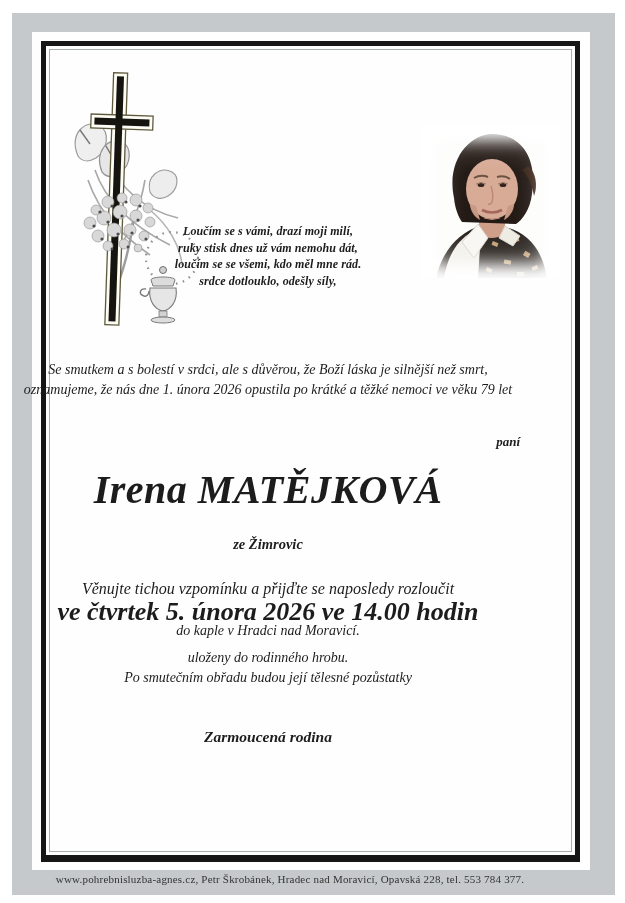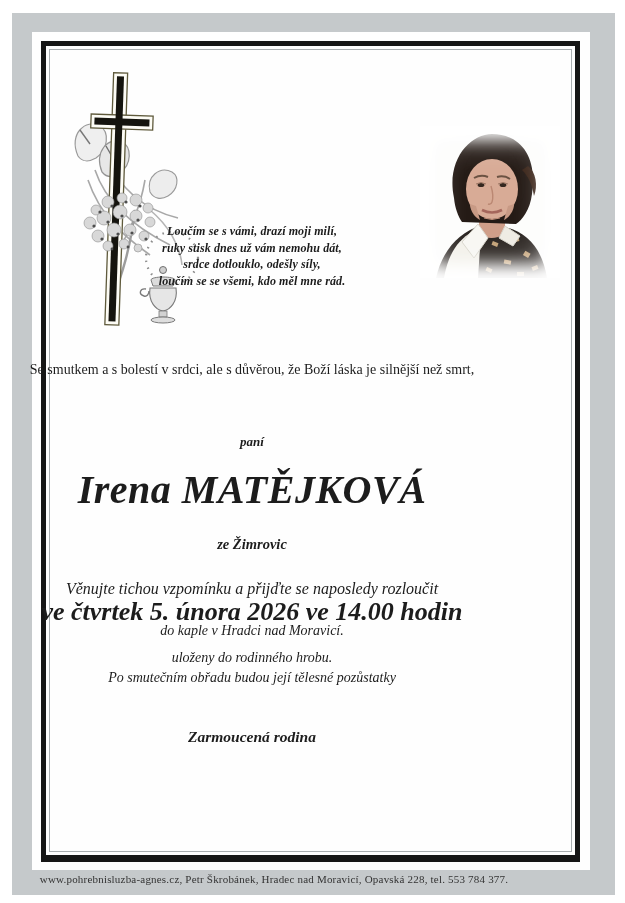--- a/index.html
+++ b/index.html
@@ -16,29 +16,29 @@
     background:#fefefe;
   }
   .black-frame{
     position:absolute;left:9px;top:9px;right:10px;bottom:8px;
     border-style:solid;border-color:#161616;border-width:5px 5px 7px 5px;
   }
   .inner-hairline{
     position:absolute;left:3px;top:3px;right:3px;bottom:3px;
     border:1px solid #a9aeb0;
   }
-  .abs{position:absolute;left:0;width:504px;text-align:center;}
+  .abs{position:absolute;left:16px;width:504px;text-align:center;}
   .poem{
     top:223px;font-size:12px;font-weight:bold;font-style:italic;
     line-height:16.5px;letter-spacing:0.1px;
   }
   .announcement{
-    top:360px;font-size:14px;line-height:20px;
-  }
-  .honorific{top:434px;font-size:13px;font-weight:bold;font-style:italic;}
+    top:360px;font-size:14px;font-style:italic;line-height:20px;
+  }
+  .honorific{top:434px;font-size:13px;font-weight:bold;font-style:italic;text-align:right;}
   .deceased-name{
     top:466px;font-size:40px;font-weight:bold;font-style:italic;
     white-space:nowrap;letter-spacing:0.5px;
   }
   .origin{top:536px;font-size:14.5px;font-weight:bold;font-style:italic;}
   .invitation{top:580px;font-size:16px;font-style:italic;}
   .ceremony-date{top:597px;font-size:26px;font-weight:bold;font-style:italic;}
   .ceremony-place{top:623px;font-size:14px;font-style:italic;text-align:center;}
   .burial{top:648px;font-size:14px;font-style:italic;line-height:19.5px;}
   .signature{top:728px;font-size:15.5px;font-weight:bold;font-style:italic;}
@@ -186,26 +186,27 @@
     <path d="M71 60 q3 10 1 16 q-1 3 -4 2" stroke="#bb8873" stroke-width="1.4" fill="none"></path>
     <path d="M62 84 q10 5 20 0" stroke="#a5675c" stroke-width="2.6" fill="none"></path>
     <path d="M64 92 q8 3 16 0" stroke="#c08f7a" stroke-width="1" fill="none"></path>
   </svg>
   <div class="portrait-vignette"></div>
 </div>
 
 <div class="abs poem">
   <div>Loučím se s vámi, drazí moji milí,</div>
   <div>ruky stisk dnes už vám nemohu dát,</div>
+  <div>loučím se se všemi, kdo měl mne rád.</div>
   <div>srdce dotlouklo, odešly síly,</div>
-  <div>loučím se se všemi, kdo měl mne rád.</div>
 </div>
 
 <div class="abs announcement">
   <div>Se smutkem a s bolestí v srdci, ale s důvěrou, že Boží láska je silnější než smrt,</div>
+  <div>oznamujeme, že nás dne 1. února 2026 opustila po krátké a těžké nemoci ve věku 79 let</div>
 </div>
 
 <div class="abs honorific">paní</div>
 
 <div class="abs deceased-name">Irena MATĚJKOVÁ</div>
 
 <div class="abs origin">ze Žimrovic</div>
 
 <div class="abs invitation">Věnujte tichou vzpomínku a přijďte se naposledy rozloučit</div>
 

